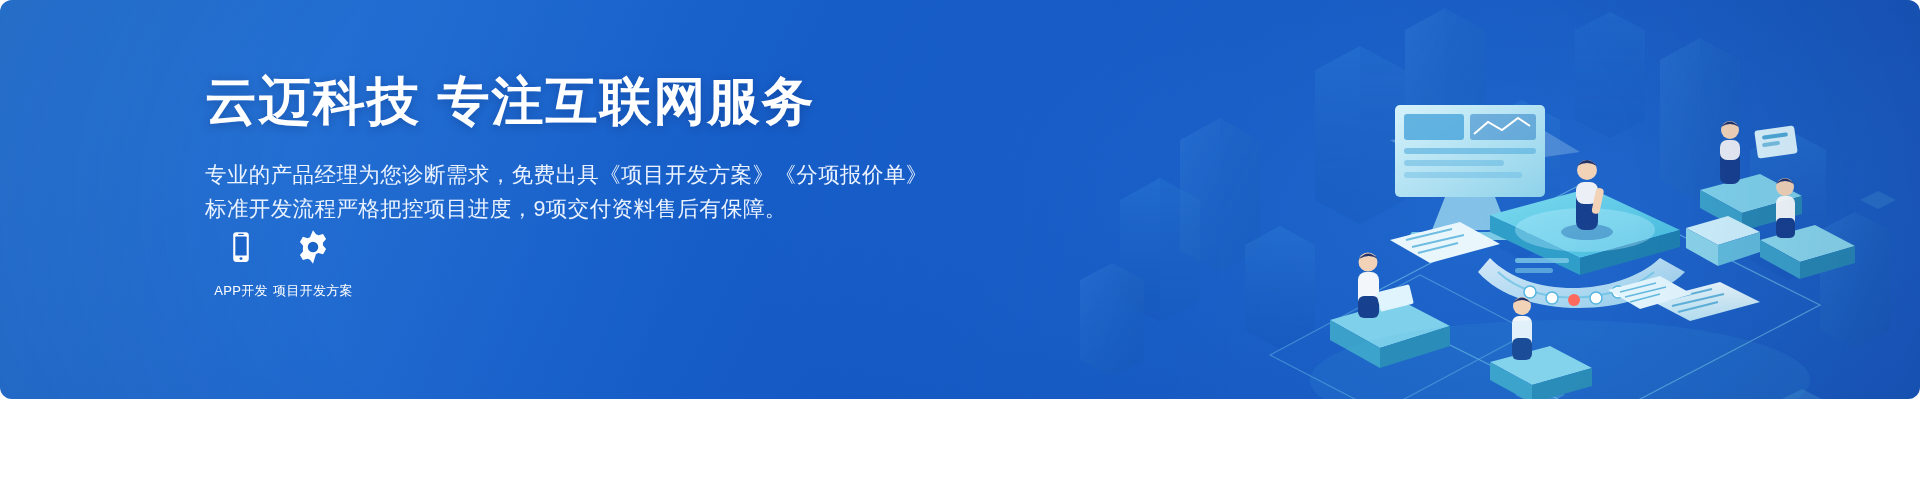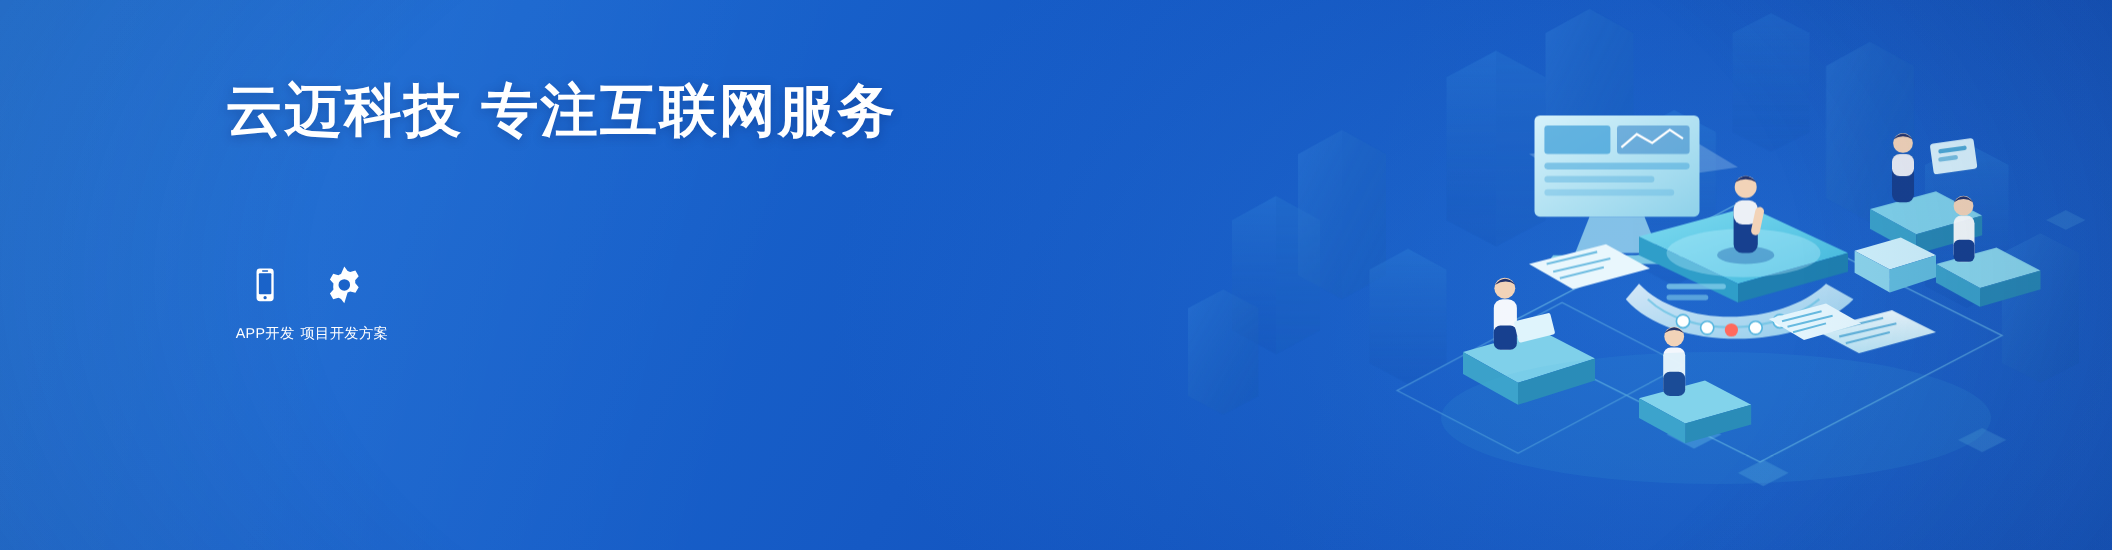--- a/index.html
+++ b/index.html
@@ -3,25 +3,26 @@
 <meta charset="utf-8">
 <style>
   * { box-sizing: border-box; margin: 0; padding: 0; }
   html, body {
     width: 1920px; height: 500px;
     overflow: hidden;
     font-family: "Liberation Sans", "DejaVu Sans", sans-serif;
   }
   .banner {
     position: relative;
-    width: 1920px; height: 500px;
+    width: 1920px; height: 399px;
     background:
       radial-gradient(ellipse 1200px 700px at 78% 55%, rgba(40,120,220,0.55) 0%, rgba(20,80,190,0.0) 62%),
       linear-gradient(118deg, #1a6fd4 0%, #1966cf 22%, #1559c4 48%, #114fb8 72%, #0e47ae 100%);
     overflow: hidden;
+    border-radius: 12px;
   }
   
   .sheen {
     position: absolute; inset: 0;
     background: linear-gradient(105deg, rgba(255,255,255,0.07) 0%, rgba(255,255,255,0.0) 38%, rgba(255,255,255,0.0) 62%, rgba(90,170,255,0.10) 100%);
     pointer-events: none;
   }
   .vignette {
     position: absolute; inset: 0;
     background: radial-gradient(ellipse 1500px 900px at 50% 50%, rgba(0,0,0,0) 45%, rgba(4,30,90,0.30) 100%);
@@ -49,21 +50,21 @@
     font-size: 21.5px;
     line-height: 34px;
     letter-spacing: 0.4px;
     white-space: nowrap;
   }
   .sub-line { display: block; }
 
   
   .services {
     position: absolute;
-    left: 205px; top: 236px;
+    left: 205px; top: 224px;
     display: flex;
     align-items: flex-start;
     gap: 0px;
   }
   .service {
     width: 72px;
     display: flex;
     flex-direction: column;
     align-items: center;
     cursor: pointer;
@@ -278,20 +279,24 @@
       </g>
 
       <ellipse cx="500" cy="380" rx="250" ry="60" fill="#47b6e0" opacity="0.10"></ellipse>
     </svg>
   </div>
 
   <div class="vignette"></div>
 
   <div class="content">
     <h1 class="headline">云迈科技 专注互联网服务</h1>
+    <div class="subtitle">
+      <span class="sub-line">专业的产品经理为您诊断需求，免费出具《项目开发方案》《分项报价单》</span>
+      <span class="sub-line">标准开发流程严格把控项目进度，9项交付资料售后有保障。</span>
+    </div>
   </div>
 
   <div class="services">
 
     <div class="service">
       <span class="ico">
         <svg width="34" height="34" viewBox="0 0 24 24" fill="#ffffff">
           <rect x="6.5" y="1.5" width="11" height="21" rx="2.2" fill="#ffffff"></rect>
           <rect x="8" y="4.6" width="8" height="13.4" rx="0.6" fill="#1a63c9"></rect>
           <rect x="10" y="2.6" width="4" height="1" rx="0.5" fill="#1a63c9"></rect>

